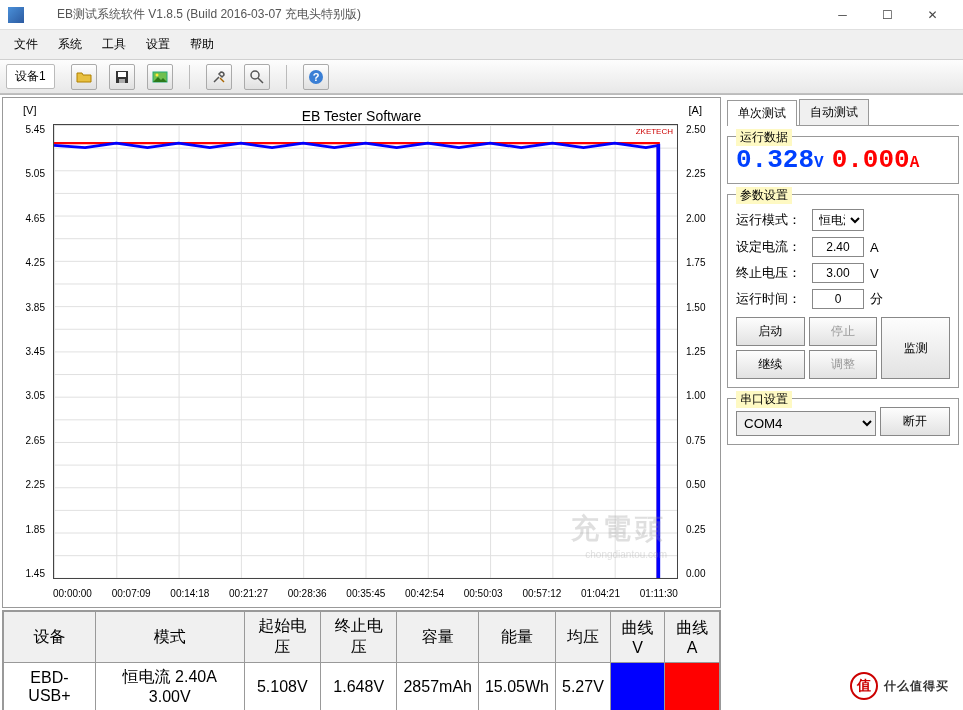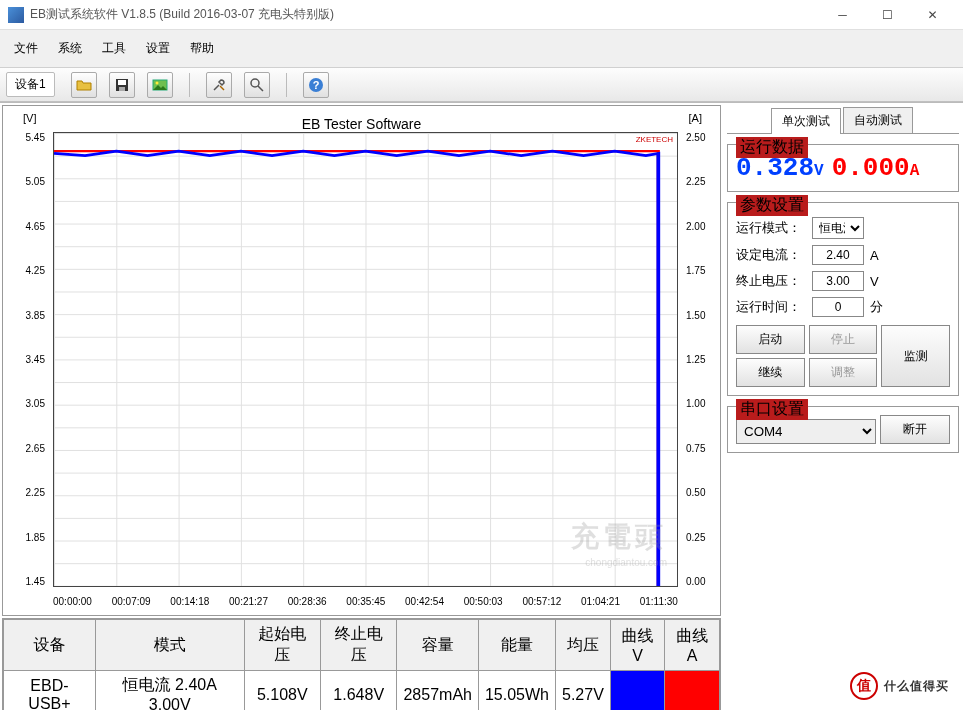--- a/index.html
+++ b/index.html
@@ -1,22 +1,22 @@
 <!DOCTYPE html>
 <html><head>
 <meta charset="utf-8">
 <style>
 * { box-sizing: border-box; margin: 0; padding: 0; }
 body { font-family: "Microsoft YaHei", SimSun, Arial, sans-serif; font-size: 12px; background: #fff; width: 963px; height: 710px; overflow: hidden; position: relative; }
-.titlebar { height: 30px; display: flex; align-items: center; padding: 0 8px; background: #fff; border-bottom: 1px solid #e0e0e0; }
+.titlebar { height: 30px; display: flex; align-items: center; padding: 0 8px; background: #fff; border-bottom: 1px solid #e0e0e0; gap: 27px; }
 .titlebar .icon { width: 16px; height: 16px; background: linear-gradient(135deg,#4a90d9,#2c5aa0); margin-right: 6px; }
 .titlebar .title { flex: 1; color: #555; font-size: 12px; }
 .winbtns { display: flex; }
 .winbtn { width: 45px; height: 28px; display: flex; align-items: center; justify-content: center; color: #444; }
-.menubar { height: 38px; display: flex; align-items: center; padding: 0 4px; background: #f0f0f0; border-bottom: 1px solid #d0d0d0; }
+.menubar { height: 30px; display: flex; align-items: center; padding: 0 4px; background: #f0f0f0; border-bottom: 1px solid #d0d0d0; }
 .menubar span { padding: 4px 10px; cursor: default; }
 .toolbar { height: 34px; display: flex; align-items: center; padding: 0 6px; background: linear-gradient(#fdfdfd,#e8e8e8); border-bottom: 1px solid #c0c0c0; gap: 12px; }
 .toolbar .devlabel { padding: 3px 8px; background: #fff; border: 1px solid #bbb; border-radius: 2px; margin-right: 4px; }
 .tbtn { width: 26px; height: 26px; border: 1px solid #aaa; background: linear-gradient(#fefefe,#e0e0e0); display: flex; align-items: center; justify-content: center; border-radius: 2px; }
 .tbtn svg { width: 16px; height: 16px; }
 .divider { width: 1px; height: 24px; background: #bbb; margin: 0 4px; }
 .content { display: flex; height: calc(100% - 90px); border-top: 1px solid #bbb; }
 .chart-area { flex: 1; padding: 6px; display: flex; flex-direction: column; border: 1px solid #999; margin: 2px; }
 .chart-wrap { flex: 1; position: relative; padding: 10px 30px 30px 40px; }
 .chart-title { position: absolute; top: 4px; left: 50%; transform: translateX(-50%); font-family: Arial; font-size: 14px; }
@@ -30,25 +30,25 @@
 .watermark { position: absolute; right: 10px; bottom: 30px; font-size: 28px; color: rgba(150,150,150,0.3); font-weight: bold; letter-spacing: 4px; pointer-events: none; }
 .watermark-sub { position: absolute; right: 10px; bottom: 18px; font-size: 10px; color: rgba(150,150,150,0.3); }
 .zke-mark { position: absolute; top: 2px; right: 4px; font-size: 8px; color: #c00; font-family: Arial; }
 .table-wrap { border: 1px solid #999; margin: 0 2px 2px 2px; }
 table { width: 100%; border-collapse: collapse; font-size: 16px; }
 th, td { border: 1px solid #999; padding: 4px 6px; text-align: center; background: #fff; }
 th { background: #f0f0f0; font-weight: normal; }
 .swatch-blue { background: #0000ff; }
 .swatch-red { background: #ff0000; }
 .right-panel { width: 240px; padding: 4px; display: flex; flex-direction: column; gap: 4px; }
-.tabs { display: flex; border-bottom: 1px solid #999; justify-content: center; }
+.tabs { display: flex; border-bottom: 1px solid #999; }
 .tab { padding: 4px 10px; border: 1px solid #999; border-bottom: none; background: #f0f0f0; margin-right: 2px; position: relative; }
 .tab.active { background: #fff; top: 1px; }
 .group { border: 1px solid #999; padding: 8px; position: relative; margin-top: 6px; }
-.group-title { position: absolute; top: -8px; left: 8px; background: #b91c1c; padding: 0 4px; font-size: 16px; }
+.group-title { position: absolute; top: -8px; left: 8px; background: #fef9c3; padding: 0 4px; font-size: 12px; }
 .digital { font-family: "Courier New", monospace; font-weight: bold; }
 .readouts { display: flex; flex-direction: column; gap: 0; }
 .r-row { display: flex; align-items: center; gap: 8px; }
 .big-v { color: #0040ff; font-size: 26px; }
 .big-a { color: #ff0000; font-size: 26px; }
 .big-w { color: #808000; font-size: 22px; }
 .big-t { color: #444; font-size: 22px; }
 .logo-box { border: 2px solid #c00; padding: 2px 4px; text-align: center; font-family: Arial Black; font-weight: 900; font-size: 18px; line-height: 1; }
 .logo-zke { color: #0040c0; }
 .logo-tech { color: #c00; }

